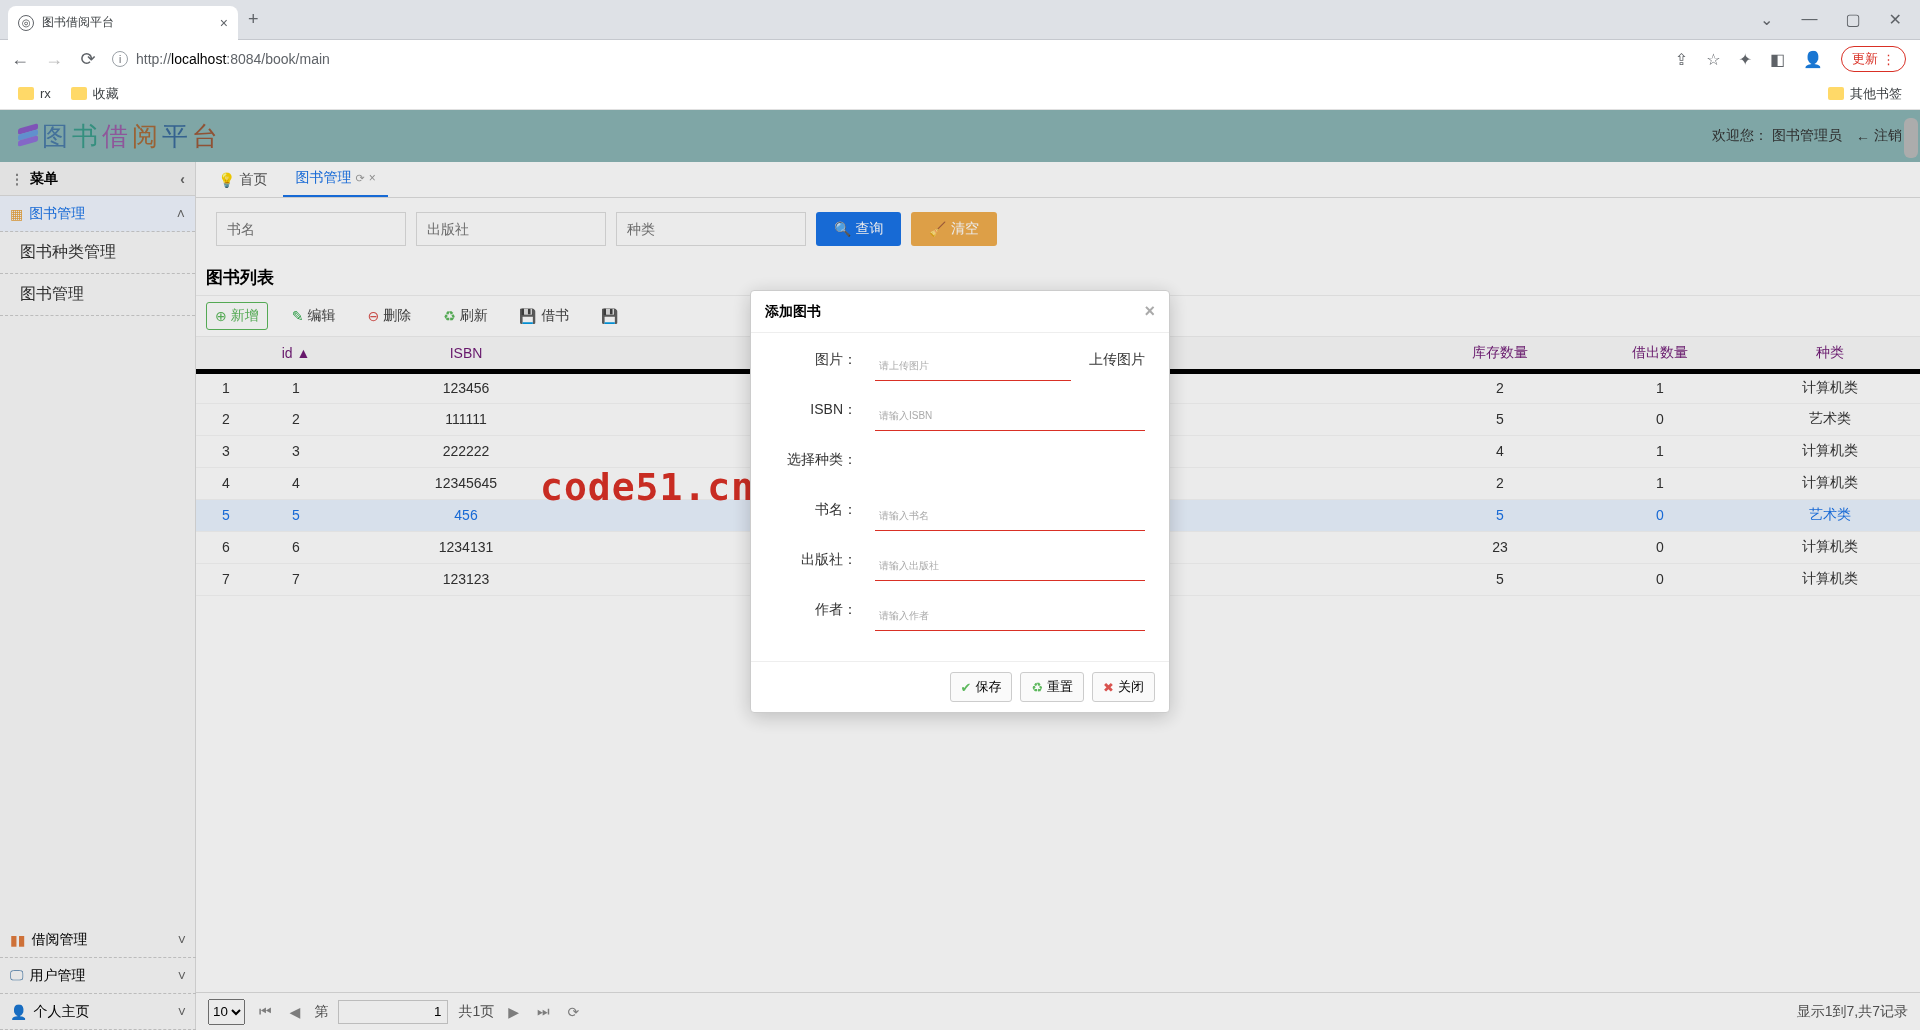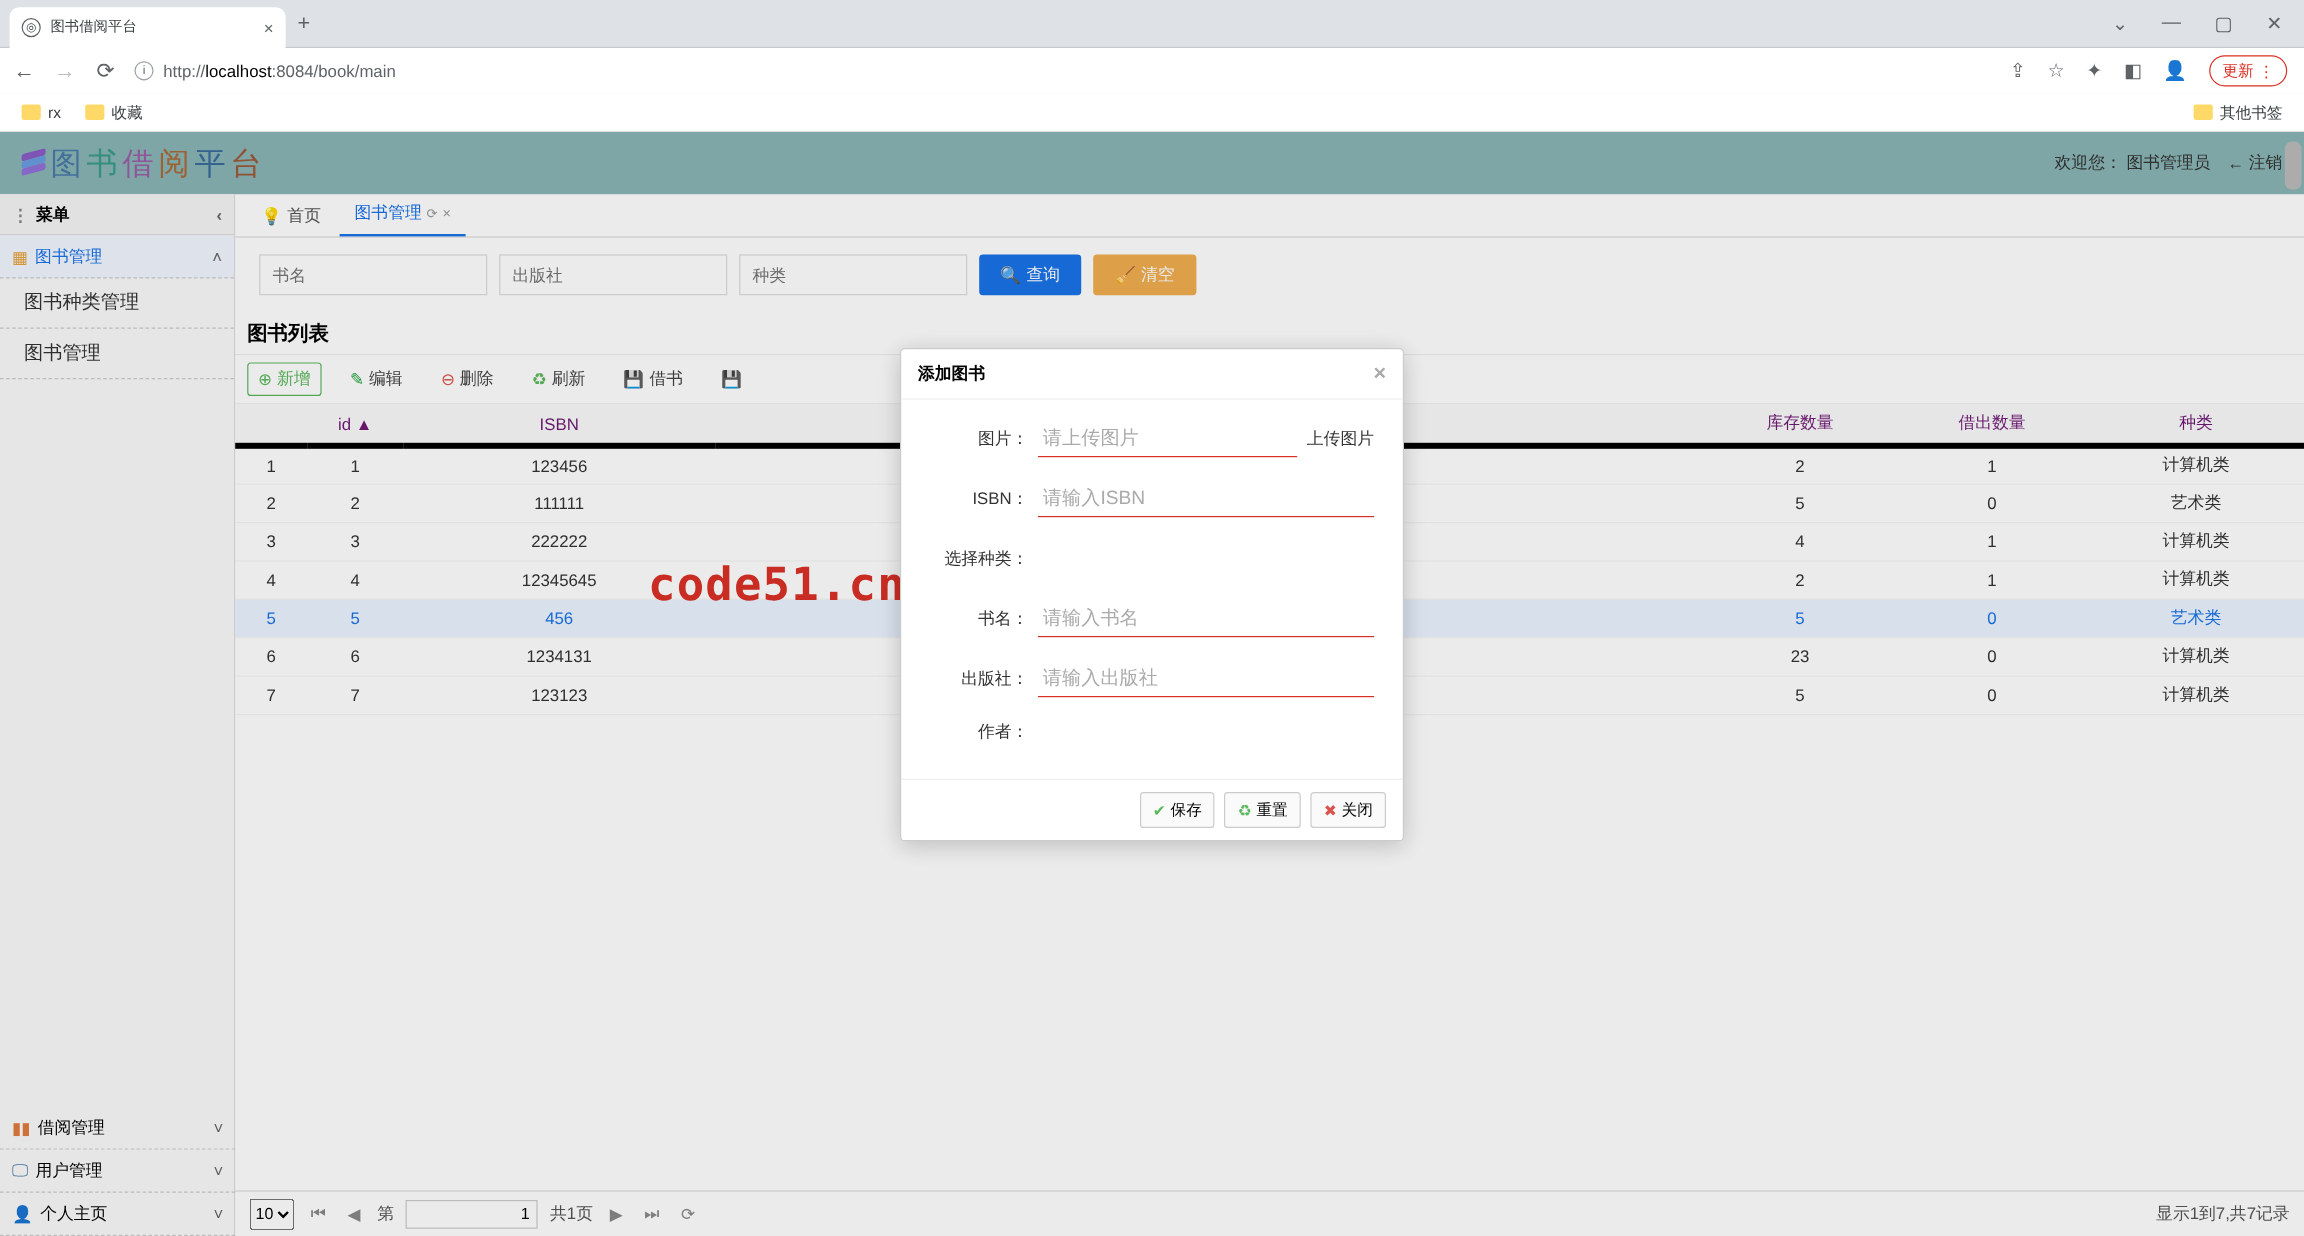--- a/index.html
+++ b/index.html
@@ -75,23 +75,23 @@
 .pager{height:38px;border-top:1px solid #ddd;display:flex;align-items:center;padding:0 12px;gap:10px;font-size:14px;color:#555;margin-top:auto;}
 .pager select{height:26px;}
 .pager .pg-btn{color:#888;padding:0 4px;}
 .pager input{width:110px;height:24px;text-align:right;border:1px solid #ccc;padding:0 6px;}
 .pager .pg-info{margin-left:auto;}
 .overlay{position:fixed;top:110px;left:0;right:0;bottom:0;background:rgba(0,0,0,0.08);display:flex;align-items:flex-start;justify-content:center;z-index:100;}
 .modal{background:#fff;width:420px;margin-top:180px;border:1px solid #ccc;border-radius:4px;box-shadow:0 4px 20px rgba(0,0,0,0.2);}
 .modal-head{padding:10px 14px;font-size:14px;font-weight:bold;border-bottom:1px solid #eee;display:flex;align-items:center;}
 .modal-close{margin-left:auto;color:#aaa;font-size:18px;cursor:pointer;}
 .modal-body{padding:18px 24px 10px;}
-.form-row{display:flex;align-items:center;margin-bottom:20px;}
+.form-row{display:flex;align-items:flex-start;margin-bottom:20px;gap:10px;}
 .form-label{width:90px;text-align:right;font-size:14px;color:#333;padding-right:8px;}
-.form-input{flex:1;height:30px;border:none;border-bottom:1px solid #d93025;font-size:16px;padding:0 4px;outline:none;}
+.form-input{flex:1;height:30px;border:none;border-bottom:1px solid #d93025;font-size:10px;padding:0 4px;outline:none;}
 .form-input::placeholder{color:#aaa;}
 .upload-btn{font-size:14px;color:#333;margin-left:8px;cursor:pointer;}
 .modal-foot{padding:10px 14px;border-top:1px solid #eee;display:flex;justify-content:flex-end;gap:8px;}
 .m-btn{border:1px solid #ccc;background:#fafafa;padding:5px 10px;font-size:13px;border-radius:3px;display:flex;align-items:center;gap:4px;cursor:pointer;}
 .ic-save{color:#5cb85c;}
 .ic-reset{color:#5cb85c;}
 .ic-close{color:#d9534f;}
 .watermark{position:absolute;top:300px;left:540px;font-size:38px;color:#d93025;font-weight:bold;z-index:50;letter-spacing:1px;font-family:monospace;}
 .scrollbar{position:absolute;right:2px;top:118px;width:14px;height:40px;background:#bbb;border-radius:6px;}
 </style>
@@ -375,20 +375,21 @@
       <div class="form-row">
           <span class="form-label">书名：</span>
           <input class="form-input" placeholder="请输入书名" style="">
         </div>
       <div class="form-row">
           <span class="form-label">出版社：</span>
           <input class="form-input" placeholder="请输入出版社" style="">
         </div>
       <div class="form-row">
           <span class="form-label">作者：</span>
+          <input class="form-input" placeholder="请输入作者" style="">
         </div>
     </div>
     <div class="modal-foot">
       <span class="m-btn">
           <span class="ic-save">✔</span>
           <span>保存</span>
         </span>
       <span class="m-btn">
           <span class="ic-reset">♻</span>
           <span>重置</span>

